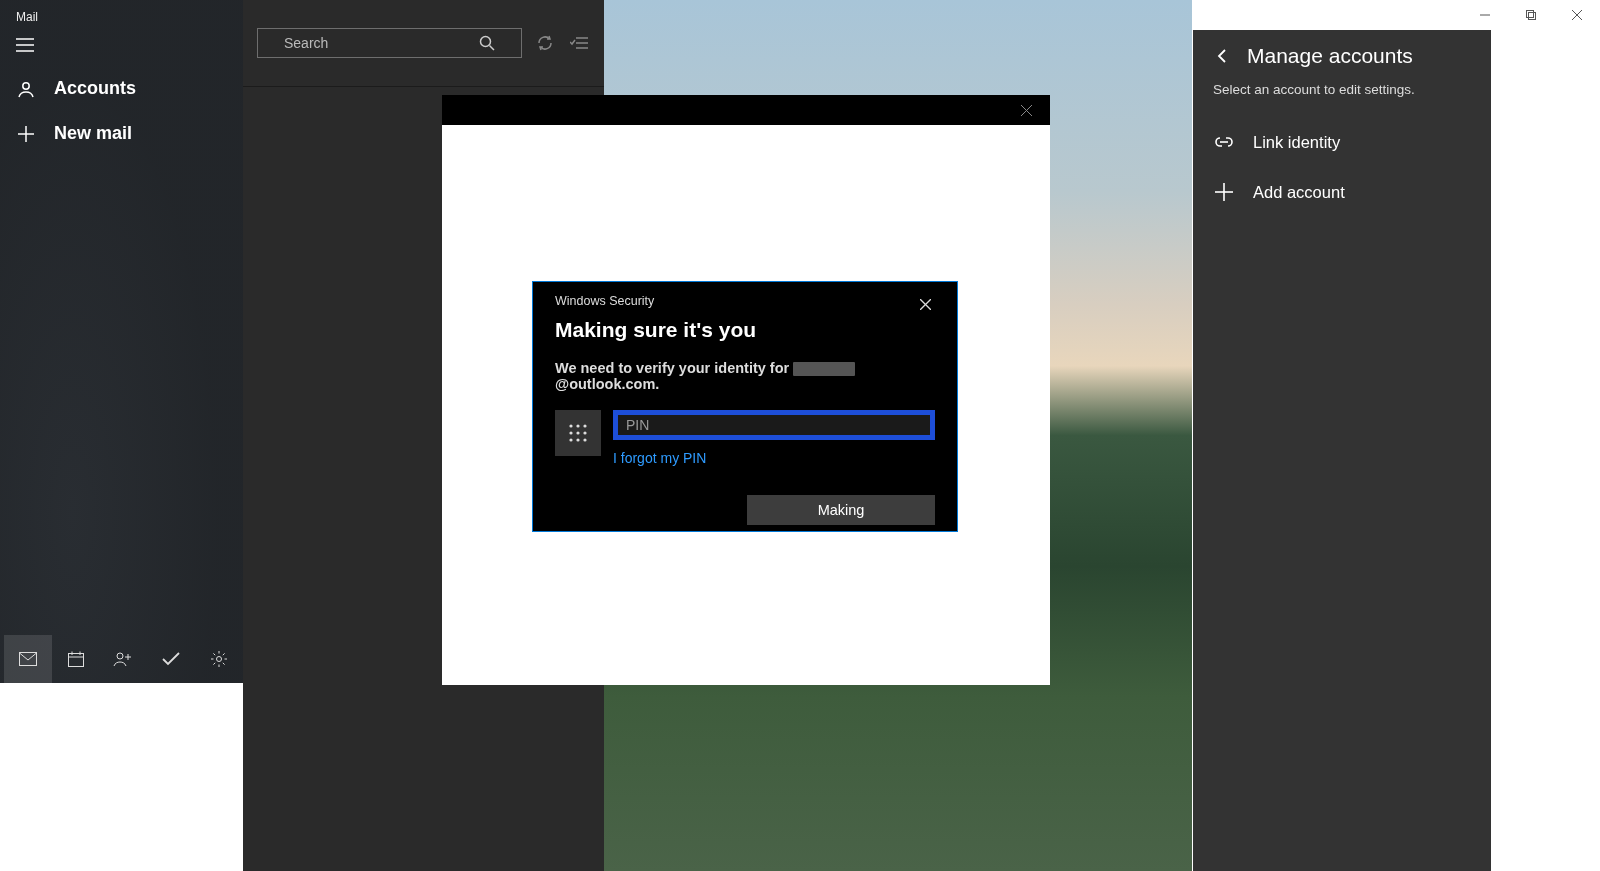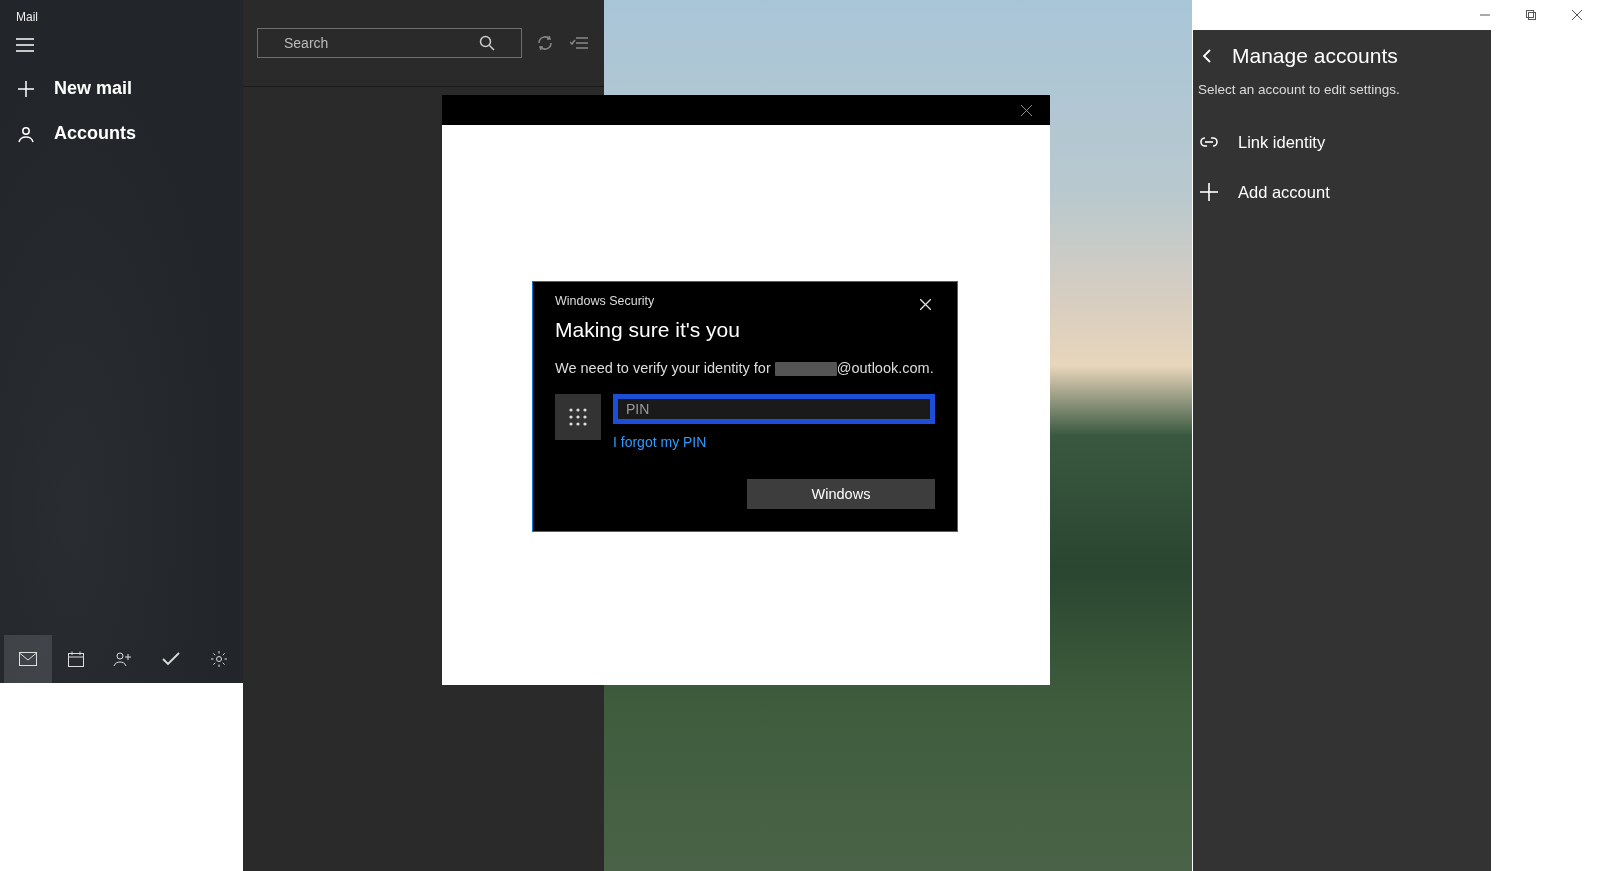--- a/index.html
+++ b/index.html
@@ -75,21 +75,21 @@
 }
 .win-controls .wbtn {
   width: 46px; height: 30px; display:flex; align-items:center; justify-content:center;
   color: #444; cursor: pointer; font-family: "Segoe UI Symbol", sans-serif; font-size: 10px;
 }
 
 
 .flyout {
   position: absolute; right: 109px; top: 30px; width: 298px; height: 841px;
   background: #333; color: #fff; z-index: 40;
-  padding: 0 5px;
+  padding: 0 20px;
 }
 .flyout-header { display:flex; align-items:center; gap: 14px; padding: 14px 0 10px 0; }
 .flyout-header .back { width:20px; height:20px; display:flex; align-items:center; justify-content:center; cursor:pointer; }
 .flyout-header h1 { font-size: 21px; font-weight: 400; }
 .flyout-sub { font-size: 13.5px; color: #ddd; padding: 4px 0 20px 0; }
 .flyout-item { display:flex; align-items:center; gap: 18px; padding: 14px 0; font-size: 16.5px; cursor:pointer; }
 .flyout-item .icon { width:22px; height:22px; display:flex; align-items:center; justify-content:center; }
 
 
 .outer-dialog {
@@ -104,22 +104,22 @@
 
 
 .sec-dialog {
   position: absolute; left: 532px; top: 281px; width: 426px; height: 251px;
   background: #000000; border: 1px solid #0078d7; z-index: 55;
   color: #fff; padding: 12px 22px 28px 22px;
 }
 .sec-dialog .sec-top { display:flex; justify-content:space-between; align-items:flex-start; }
 .sec-dialog .sec-caption { font-size: 12.5px; color: #ddd; }
 .sec-dialog .sec-close { width:20px; height:20px; color:#ddd; cursor:pointer; display:flex; align-items:center; justify-content:center; font-size:14px; }
-.sec-dialog h2 { font-size: 21px; font-weight: 400; margin-top: 4px; }
-.sec-dialog .sec-body { font-size: 14.5px; color: #ddd; margin-top: 18px; }
+.sec-dialog h2 { font-size: 21px; font-weight: 700; margin-top: 4px; }
+.sec-dialog .sec-body { font-size: 14.5px; color: #ddd; margin-top: 18px; font-weight: bold; }
 .sec-dialog .sec-body .redact { display:inline-block; width:62px; height:14px; background:#555; vertical-align:middle; border-radius:1px; }
 .sec-dialog .pin-row { display:flex; gap: 12px; margin-top: 18px; align-items:flex-start; }
 .pin-icon { width: 46px; height: 46px; background: #333; display:flex; align-items:center; justify-content:center; }
 .pin-side { flex:1; }
 .pin-input {
   width: 100%; height: 30px; border: 5px solid #1d4ed8; background: #1a1a1a;
   color:#fff; padding: 0 8px; font-size:14px; outline:none;
 }
 .pin-input::placeholder { color: #999; }
 .forgot { color: #2e9bff; font-size: 14px; margin-top: 10px; display:inline-block; cursor:pointer; }
@@ -163,34 +163,34 @@
     <div class="hamburger">
       <svg viewBox="0 0 18 14">
           <line x1="0" y1="1" x2="18" y2="1" stroke="#fff" stroke-width="1.5"></line>
           <line x1="0" y1="7" x2="18" y2="7" stroke="#fff" stroke-width="1.5"></line>
           <line x1="0" y1="13" x2="18" y2="13" stroke="#fff" stroke-width="1.5"></line>
         </svg>
     </div>
     <div class="nav-item bold">
       <span class="icon">
         <svg width="18" height="18" viewBox="0 0 18 18">
+            <circle cx="9" cy="6" r="3.2" fill="none" stroke="#fff" stroke-width="1.5"></circle>
+            <path d="M2 17c1-4 5-5 7-5s6 1 7 5" fill="none" stroke="#fff" stroke-width="1.5"></path>
+          </svg>
+      </span>
+      <span>Accounts</span>
+    </div>
+    <div class="nav-item bold">
+      <span class="icon">
+        <svg width="18" height="18" viewBox="0 0 18 18">
             <line x1="9" y1="1" x2="9" y2="17" stroke="#fff" stroke-width="1.5"></line>
             <line x1="1" y1="9" x2="17" y2="9" stroke="#fff" stroke-width="1.5"></line>
           </svg>
       </span>
       <span>New mail</span>
-    </div>
-    <div class="nav-item bold">
-      <span class="icon">
-        <svg width="18" height="18" viewBox="0 0 18 18">
-            <circle cx="9" cy="6" r="3.2" fill="none" stroke="#fff" stroke-width="1.5"></circle>
-            <path d="M2 17c1-4 5-5 7-5s6 1 7 5" fill="none" stroke="#fff" stroke-width="1.5"></path>
-          </svg>
-      </span>
-      <span>Accounts</span>
     </div>
 
     <div class="sidebar-bottom">
       <div class="bicon active">
         <svg width="18" height="14" viewBox="0 0 18 14">
             <rect x="0.5" y="0.5" width="17" height="13" fill="none" stroke="#ddd"></rect>
             <path d="M0.5 1 L9 8 L17.5 1" fill="none" stroke="#ddd"></path>
           </svg>
       </div>
       <div class="bicon">
@@ -332,17 +332,17 @@
               <circle cx="18" cy="18" r="1.6"></circle>
           </g>
         </svg>
       </div>
       <div class="pin-side">
         <input class="pin-input" type="password" placeholder="PIN" style="">
         <a class="forgot">I forgot my PIN</a>
       </div>
     </div>
     <div class="sec-actions">
-      <button class="btn-cancel">Windows</button>
+      <button class="btn-cancel">Making</button>
     </div>
   </div>
 
 </div>
 
 </body></html>

